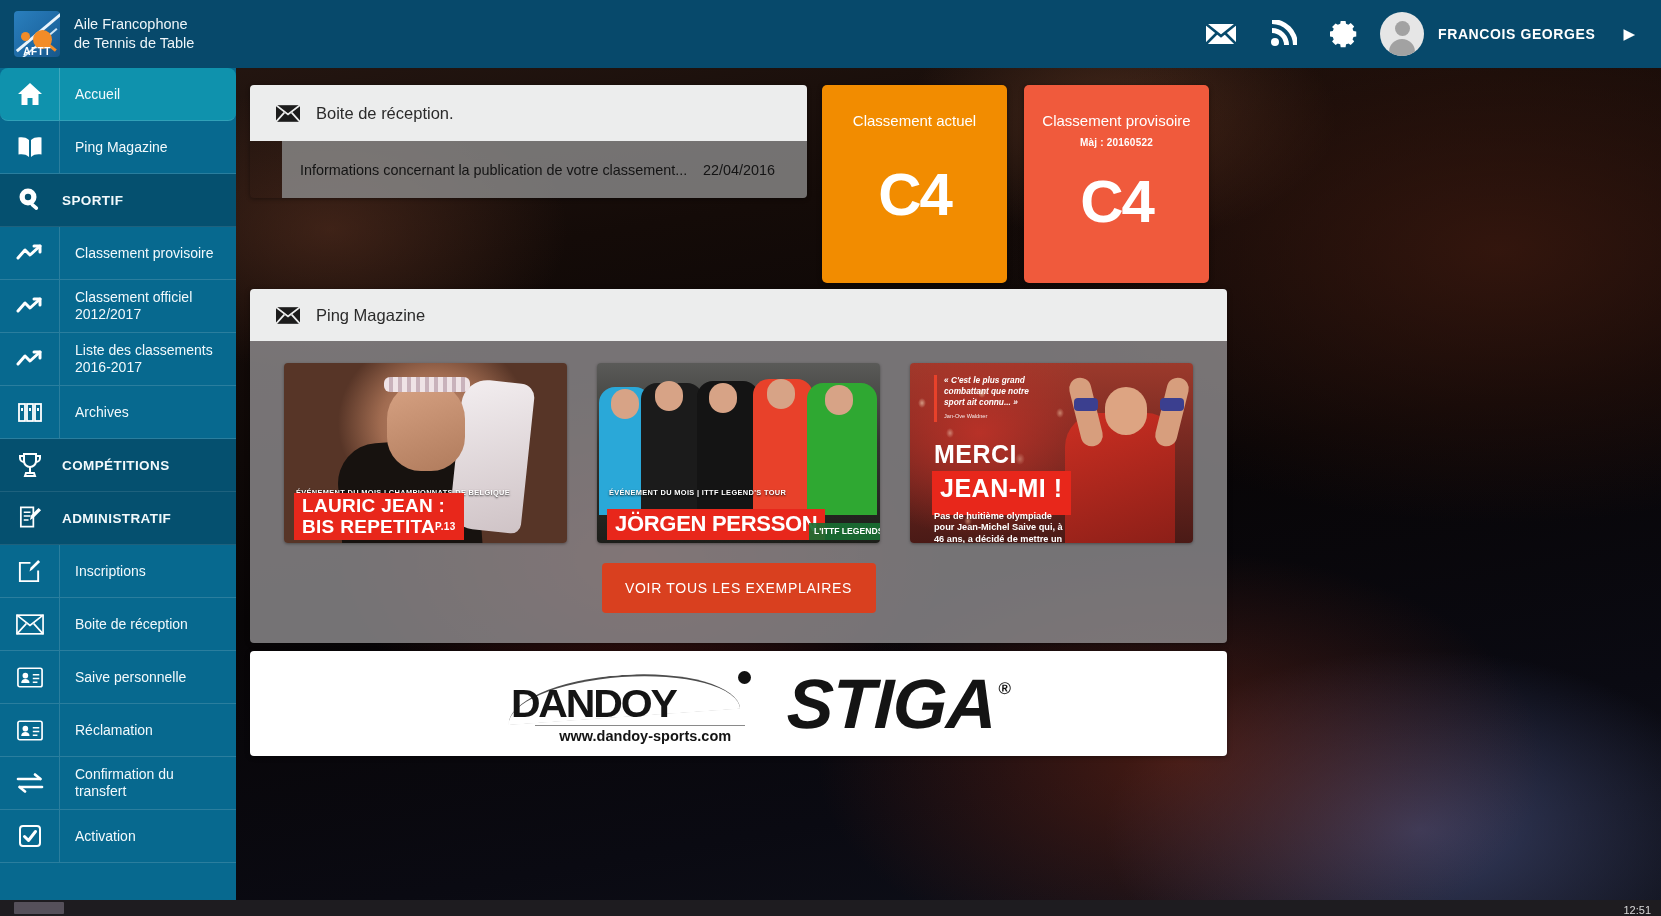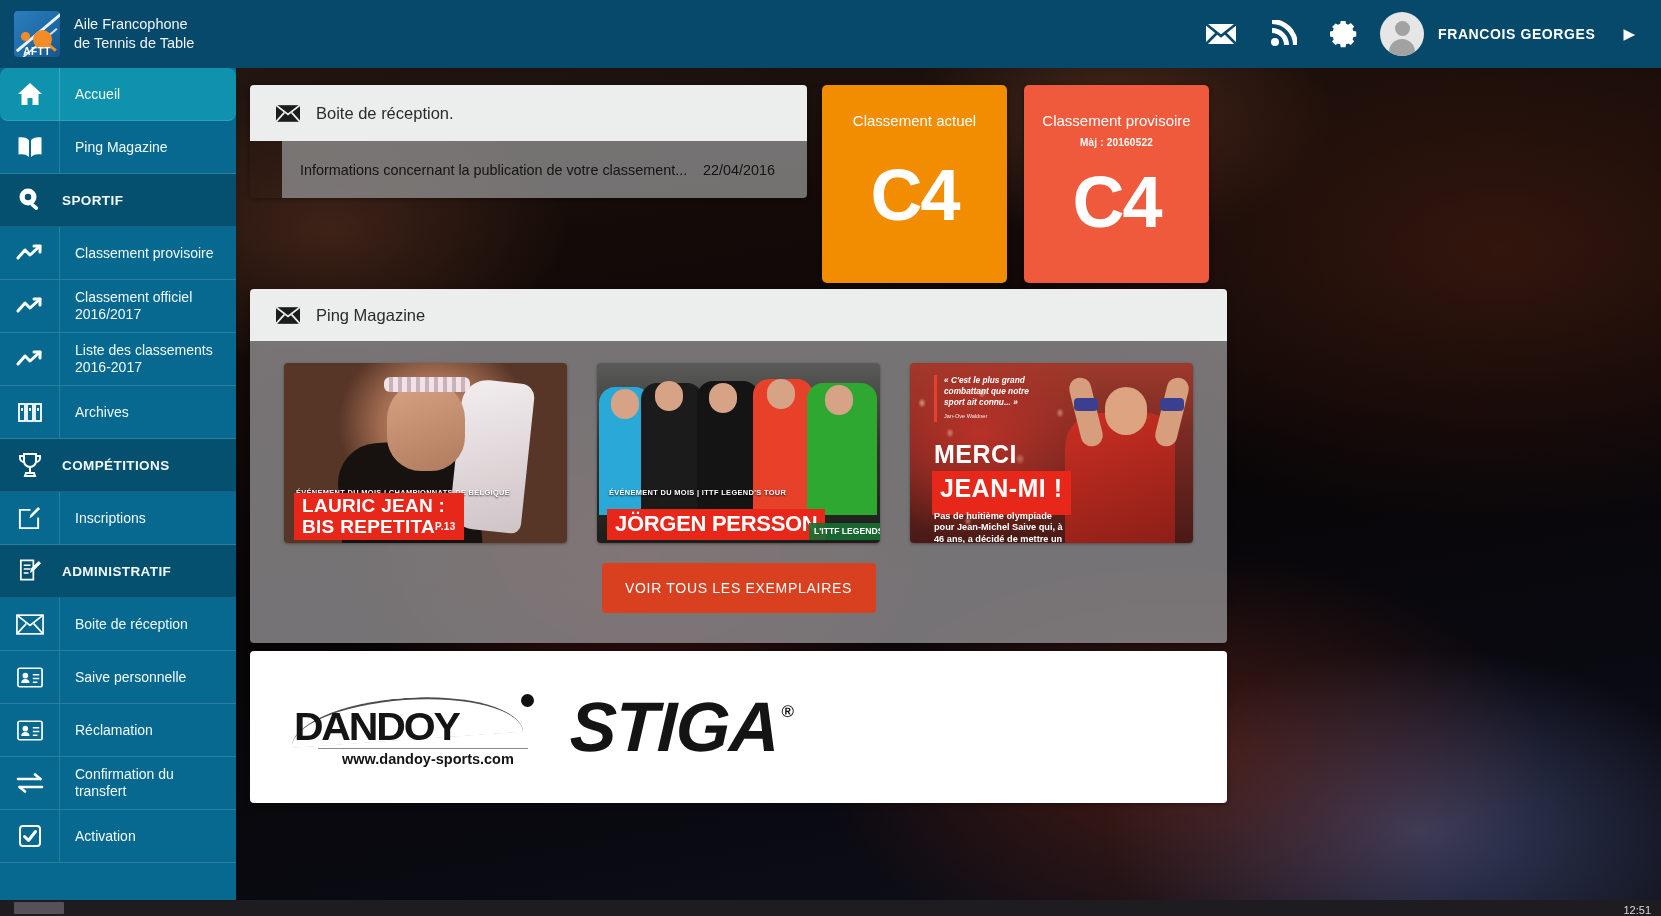--- a/index.html
+++ b/index.html
@@ -135,21 +135,21 @@
   .rank-card {
     position: absolute; top: 17px; width: 185px; height: 198px; border-radius: 5px;
     color: #fff; text-align: center; box-shadow: 0 1px 5px rgba(0,0,0,.45);
     overflow: hidden;
   }
   #rank-actual { left: 586px; background: #f28c00; }
   #rank-prov   { left: 788px; background: #f05a3c; }
   .rank-title { font-size: 15px; margin-top: 27px; font-weight: 400; }
   .rank-sub { font-size: 10px; font-weight: bold; margin-top: 8px; letter-spacing: .2px; }
   .rank-value {
-    font-size: 72px; font-weight: bold; line-height: 96px; margin-top: 6px;
+    font-size: 60px; font-weight: bold; line-height: 96px; margin-top: 6px;
     letter-spacing: -2px;
   }
   #rank-actual .rank-value { margin-top: 18px; }
 
   
   #mag-panel {
     position: absolute; left: 14px; top: 221px; width: 977px; height: 354px;
     border-radius: 4px; overflow: hidden; box-shadow: 0 1px 5px rgba(0,0,0,.4);
   }
   #mag-head {
@@ -276,23 +276,24 @@
   }
   #see-all {
     position: absolute; left: 50%; transform: translateX(-50%); top: 222px;
     width: 274px; height: 50px; background: #d9401f; color: #fff;
     border: none; border-radius: 4px; font-size: 14px; letter-spacing: .7px;
     cursor: pointer; font-family: "Liberation Sans", sans-serif;
   }
 
   
   #sponsors {
-    position: absolute; left: 14px; top: 583px; width: 977px; height: 152px;
+    position: absolute; left: 14px; top: 583px; width: 977px; height: 105px;
     background: #fff; border-radius: 4px; display: flex; align-items: center;
     box-shadow: 0 1px 5px rgba(0,0,0,.4);
+    justify-content: center;
   }
   #dandoy { position: relative; margin-left: 40px; width: 250px; height: 78px; }
   #dandoy .word {
     position: absolute; left: 10px; top: 18px; font-size: 38px; font-weight: bold;
     color: #141414; letter-spacing: -2px; font-family: "Liberation Sans", sans-serif;
     transform: scaleX(1.08);
   }
   #dandoy .swoosh {
     position: absolute; left: 0; top: 10px; width: 232px; height: 42px;
     border-top: 2px solid #4d4d4d; border-radius: 50%/100% 100% 0 0;
@@ -422,21 +423,21 @@
       <div class="lbl">Classement provisoire</div>
     </div>
 
     <div class="nav-item tall">
       <div class="ic">
         <svg width="28" height="18" viewBox="0 0 28 18" fill="none" stroke="#fff" stroke-width="3" stroke-linecap="round" stroke-linejoin="round">
           <path d="M2 14 L9 6 L14 11 L24 2"></path>
             <path d="M18 2 h6 v6"></path>
         </svg>
       </div>
-      <div class="lbl">Classement officiel 2016/2017</div>
+      <div class="lbl">Classement officiel 2012/2017</div>
     </div>
 
     <div class="nav-item tall">
       <div class="ic">
         <svg width="28" height="18" viewBox="0 0 28 18" fill="none" stroke="#fff" stroke-width="3" stroke-linecap="round" stroke-linejoin="round">
           <path d="M2 14 L9 6 L14 11 L24 2"></path>
             <path d="M18 2 h6 v6"></path>
         </svg>
       </div>
       <div class="lbl">Liste des classements 2016-2017</div>
@@ -460,39 +461,39 @@
           <path d="M6 2 h12 v7 a6 6 0 0 1 -12 0 z"></path>
           <path d="M6 4 H2 v2 a4 4 0 0 0 4 4"></path>
             <path d="M18 4 h4 v2 a4 4 0 0 1 -4 4"></path>
           <path d="M12 15 v5"></path>
             <path d="M7 24 h10 l-1-3 H8 z"></path>
         </svg>
       </div>
       <div class="lbl">COMPÉTITIONS</div>
     </div>
 
-    <div class="nav-item">
-      <div class="ic">
-        <svg width="25" height="25" viewBox="0 0 26 26" fill="none" stroke="#fff" stroke-width="2">
-          <path d="M22 12 v11 H3 V4 h11"></path>
-            <path d="M16 11 L24 3 l-2-2 -8 8 -1 4 z" fill="#fff" stroke="none"></path>
-        </svg>
-      </div>
-      <div class="lbl">Inscriptions</div>
-    </div>
-
     <div class="nav-item section">
       <div class="ic">
         <svg width="25" height="26" viewBox="0 0 26 26" fill="none" stroke="#fff" stroke-width="1.8">
           <path d="M4 2 h13 v20 H4 z"></path>
           <path d="M7 7 h7 M7 11 h7 M7 15 h5" stroke-width="1.6"></path>
           <path d="M17 13 L25 5 l-2.5-2.5 -8 8 -1 4.5 z" fill="#fff" stroke="none"></path>
         </svg>
       </div>
       <div class="lbl">ADMINISTRATIF</div>
+    </div>
+
+    <div class="nav-item">
+      <div class="ic">
+        <svg width="25" height="25" viewBox="0 0 26 26" fill="none" stroke="#fff" stroke-width="2">
+          <path d="M22 12 v11 H3 V4 h11"></path>
+            <path d="M16 11 L24 3 l-2-2 -8 8 -1 4 z" fill="#fff" stroke="none"></path>
+        </svg>
+      </div>
+      <div class="lbl">Inscriptions</div>
     </div>
 
     <div class="nav-item">
       <div class="ic">
         <svg width="28" height="21" viewBox="0 0 30 22" fill="none" stroke="#fff" stroke-width="1.8">
           <rect x="1" y="1" width="28" height="20"></rect>
           <path d="M1 1 L15 12 L29 1"></path>
             <path d="M1 21 L11 10 M29 21 L19 10"></path>
         </svg>
       </div>

